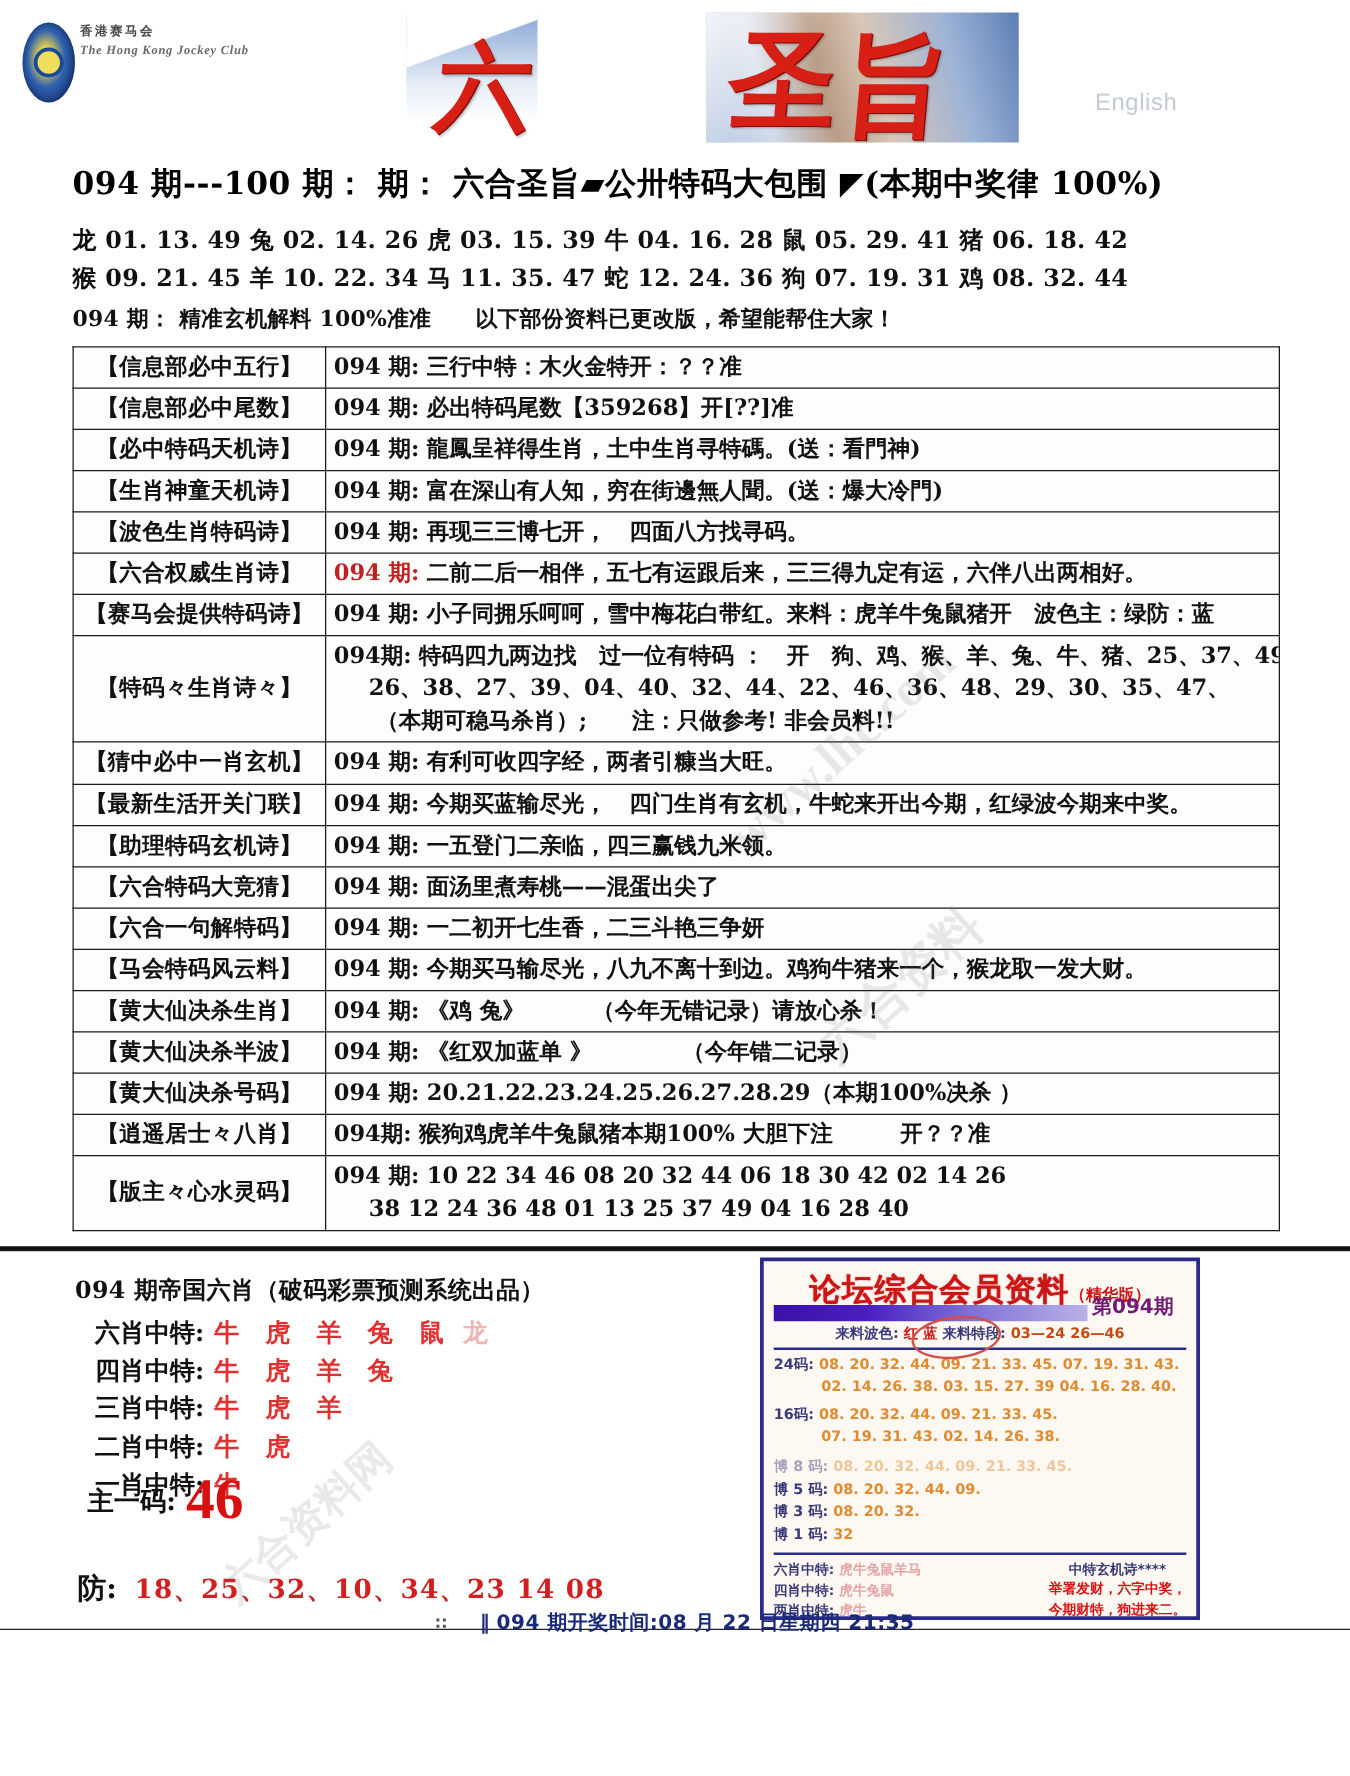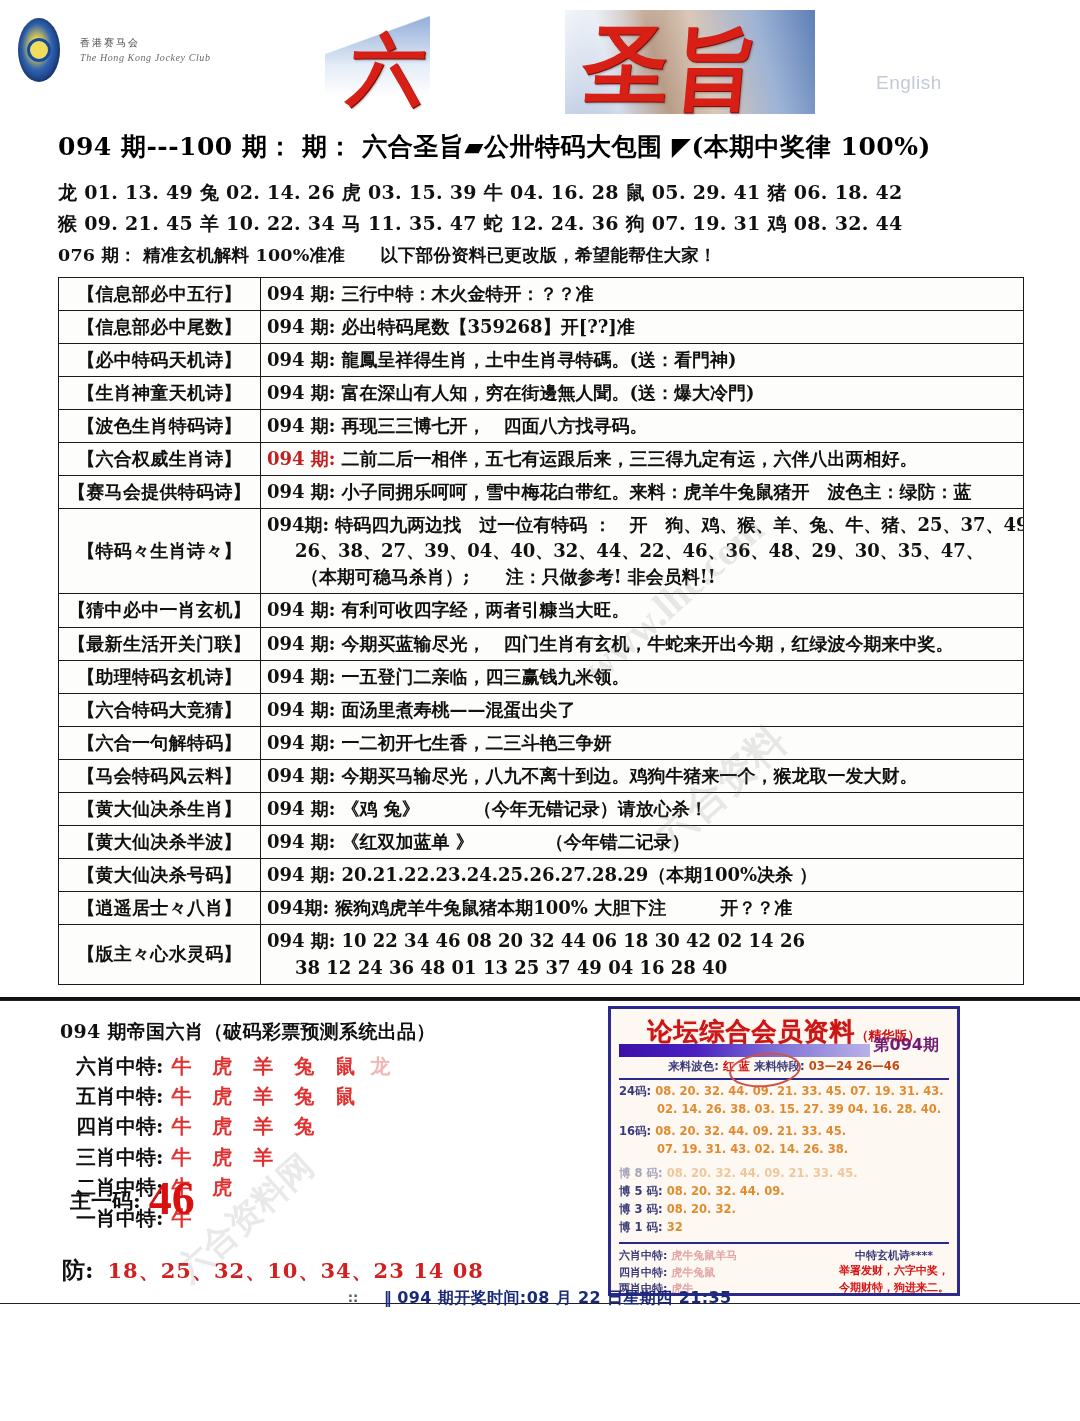--- a/index.html
+++ b/index.html
@@ -18,21 +18,21 @@
 
   
   .header {
     position: relative;
     height: 130px;
     width: 1080px;
   }
   .logo-wrap {
     position: absolute;
     left: 18px; top: 18px;
-    display: flex; align-items: center; gap: 20px;
+    display: flex; gap: 4px; font-weight: bold;
   }
   .logo-oval {
     width: 42px; height: 64px;
     border-radius: 50%;
     background: radial-gradient(ellipse at 45% 45%, #f3e26a 0%, #e8d14a 18%, #2f62b0 46%, #1d3f84 72%, #16306a 100%);
     position: relative;
     box-shadow: inset 0 0 6px rgba(0,0,0,.35);
   }
   .logo-oval::after {
     content: "";
@@ -313,21 +313,21 @@
       <div class="banner-glyph g-zhi">旨</div>
     </div>
 
     <div class="english-link">English</div>
   </div>
 
   <div class="title-block">
     <div class="title-main">094 期---100 期： 期： 六合圣旨▰公卅特码大包围 ◤(本期中奖律 100%)</div>
     <div class="zodiac-line">龙 01. 13. 49 兔 02. 14. 26 虎 03. 15. 39 牛 04. 16. 28 鼠 05. 29. 41 猪 06. 18. 42</div>
     <div class="zodiac-line">猴 09. 21. 45 羊 10. 22. 34 马 11. 35. 47 蛇 12. 24. 36 狗 07. 19. 31 鸡 08. 32. 44</div>
-    <div class="sub-note">076 期： 精准玄机解料 100%准准　　以下部份资料已更改版，希望能帮住大家！</div>
+    <div class="sub-note">094 期： 精准玄机解料 100%准准　　以下部份资料已更改版，希望能帮住大家！</div>
   </div>
 
   <div class="table-wrap">
     <table class="maintable">
       <tbody id="table-body">
           <tr>
             <td class="label-col">【信息部必中五行】</td>
             <td class="value-col">
               <span class="val-line"><span class="issue-tag">094 期:</span><span>三行中特：木火金特开：？？准</span></span>
             </td>
@@ -447,21 +447,20 @@
     </table>
   </div>
 
   <hr class="hr-thick">
 
   <div class="bottom-panel">
     <div class="six-block">
       <div class="six-title">094 期帝国六肖（破码彩票预测系统出品）</div>
       <div id="six-rows">
           <div class="six-row"><span>六肖中特:</span><span class="animals">牛 虎 羊 兔 鼠</span><span class="animals faded">龙</span></div>
-          <div class="six-row"><span>五肖中特:</span><span class="animals">牛 虎 羊 兔 鼠</span></div>
           <div class="six-row"><span>四肖中特:</span><span class="animals">牛 虎 羊 兔</span></div>
           <div class="six-row"><span>三肖中特:</span><span class="animals">牛 虎 羊</span></div>
           <div class="six-row"><span>二肖中特:</span><span class="animals">牛 虎</span></div>
           <div class="six-row"><span>一肖中特:</span><span class="animals">牛</span></div>
         </div>
     </div>
 
     <div class="member-box">
       <div class="mb-title-row">
         <span class="mb-title">论坛综合会员资料</span><span class="mb-title-sub">（精华版）</span>

